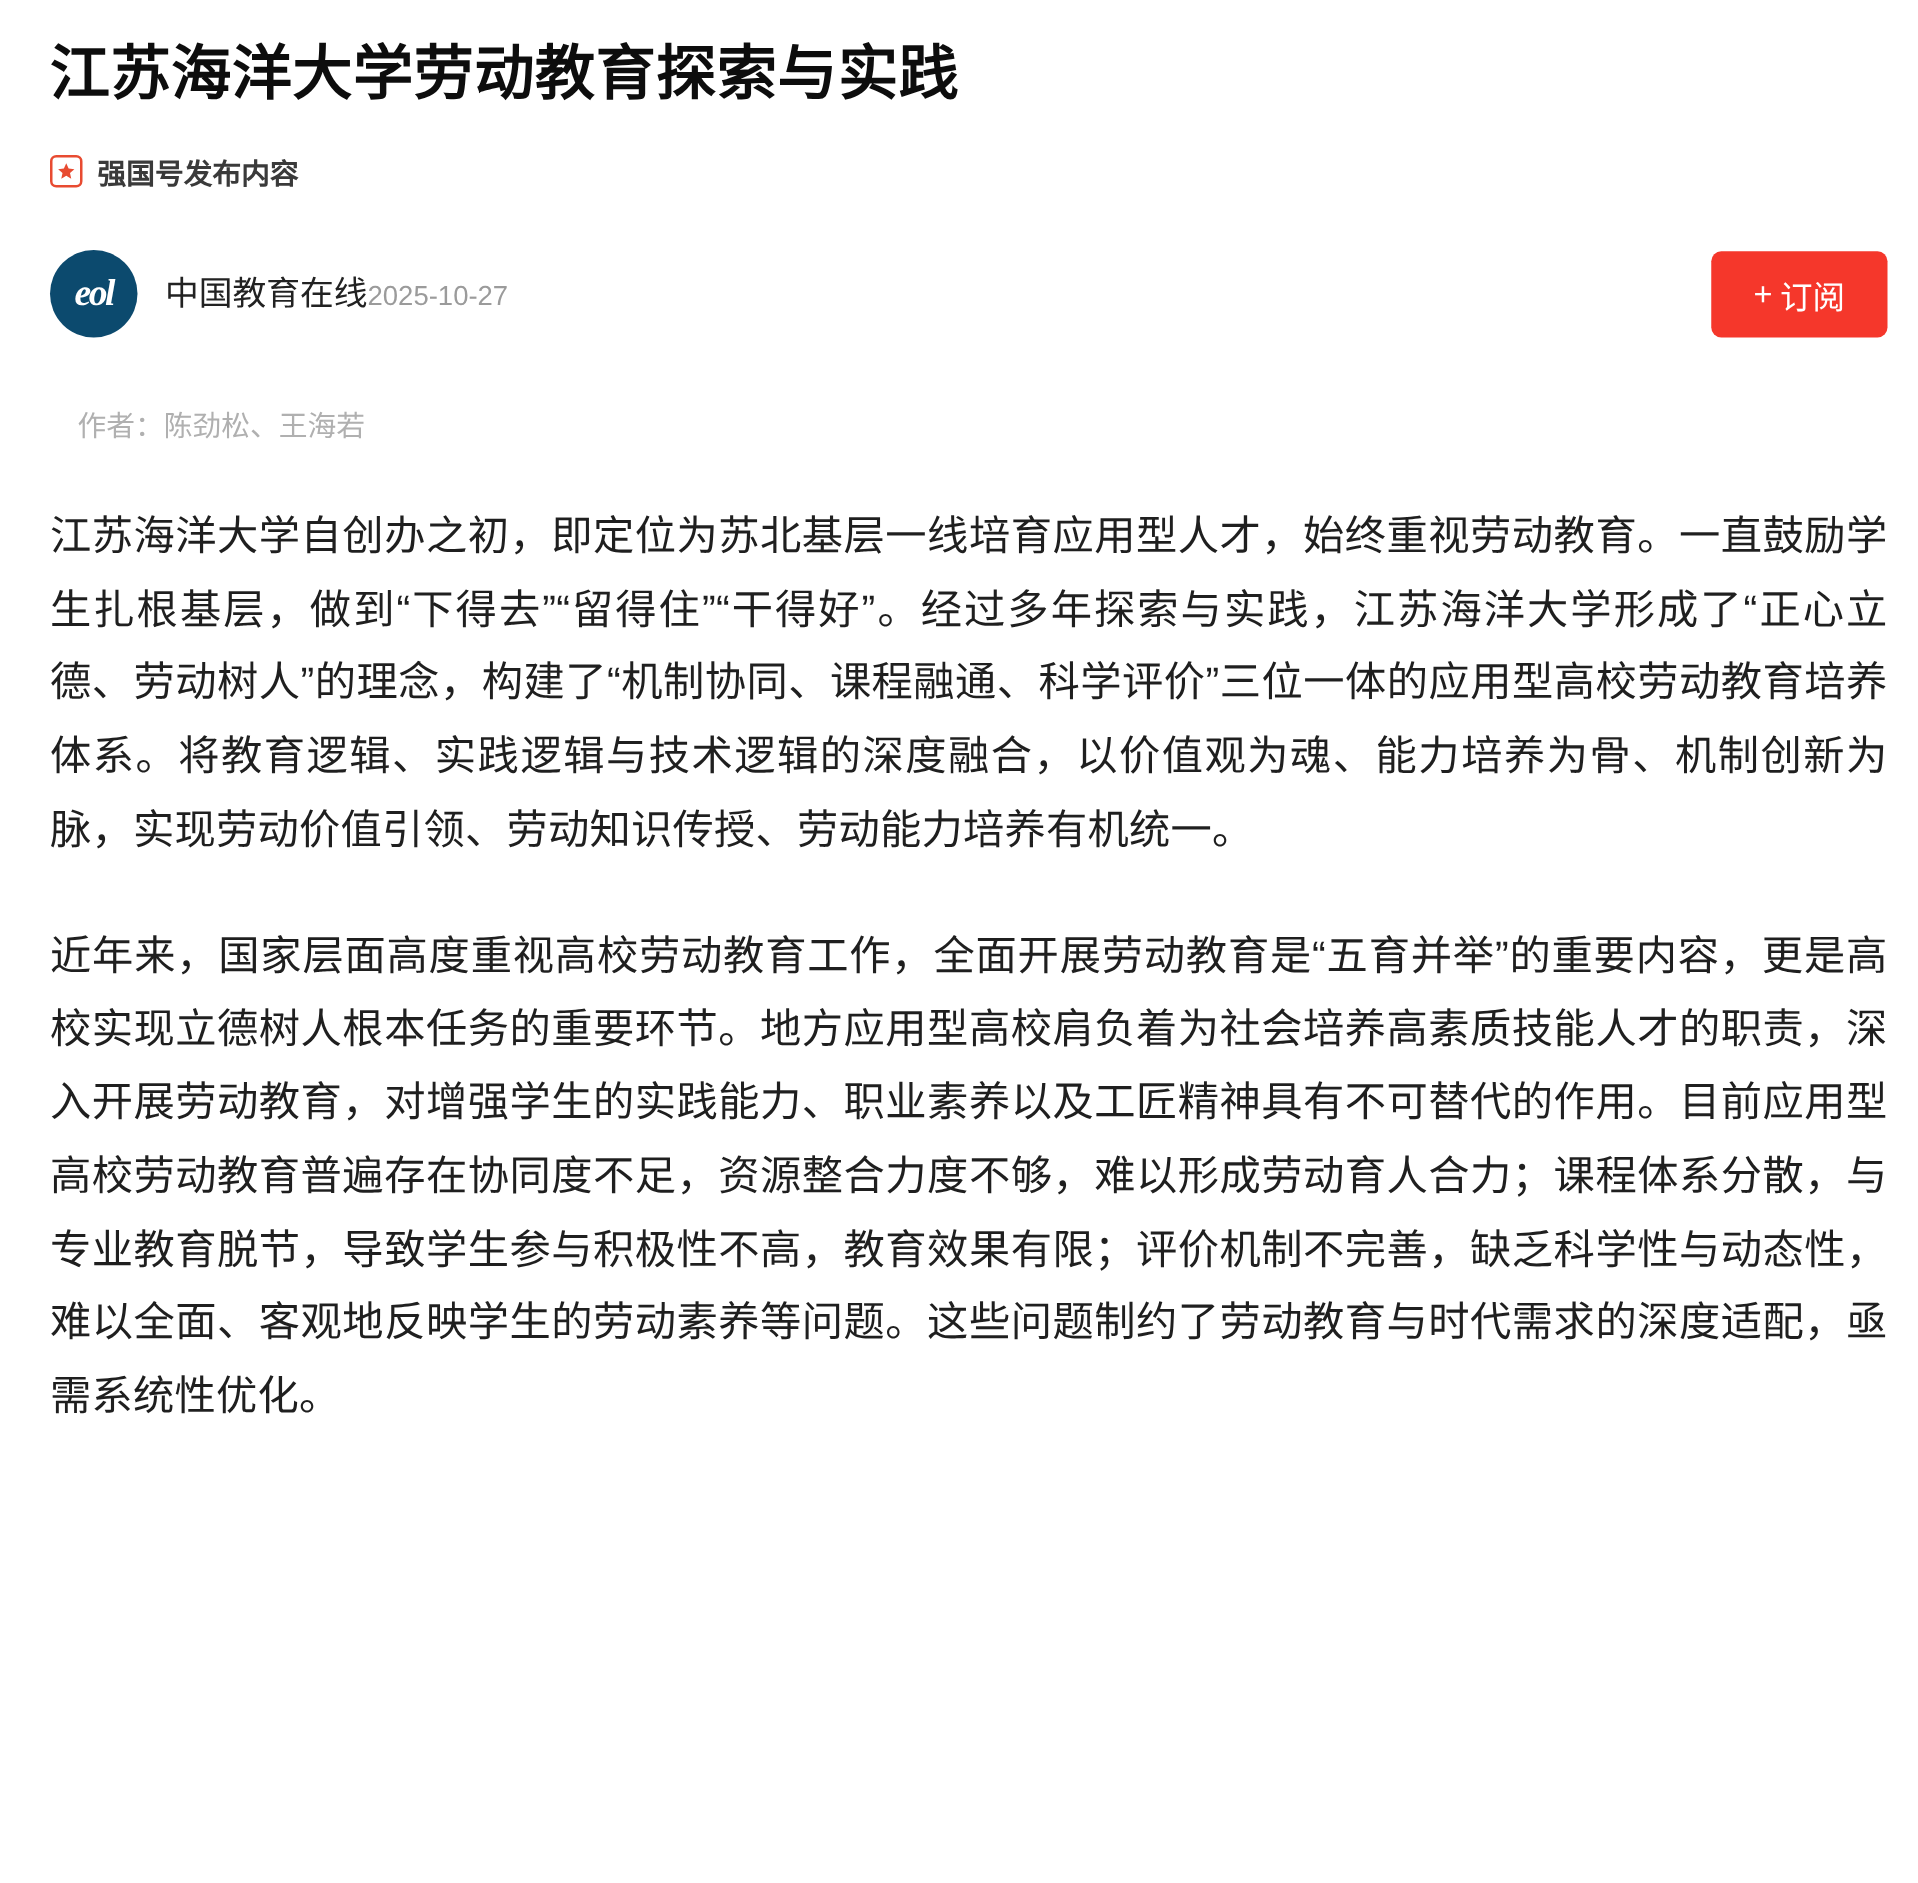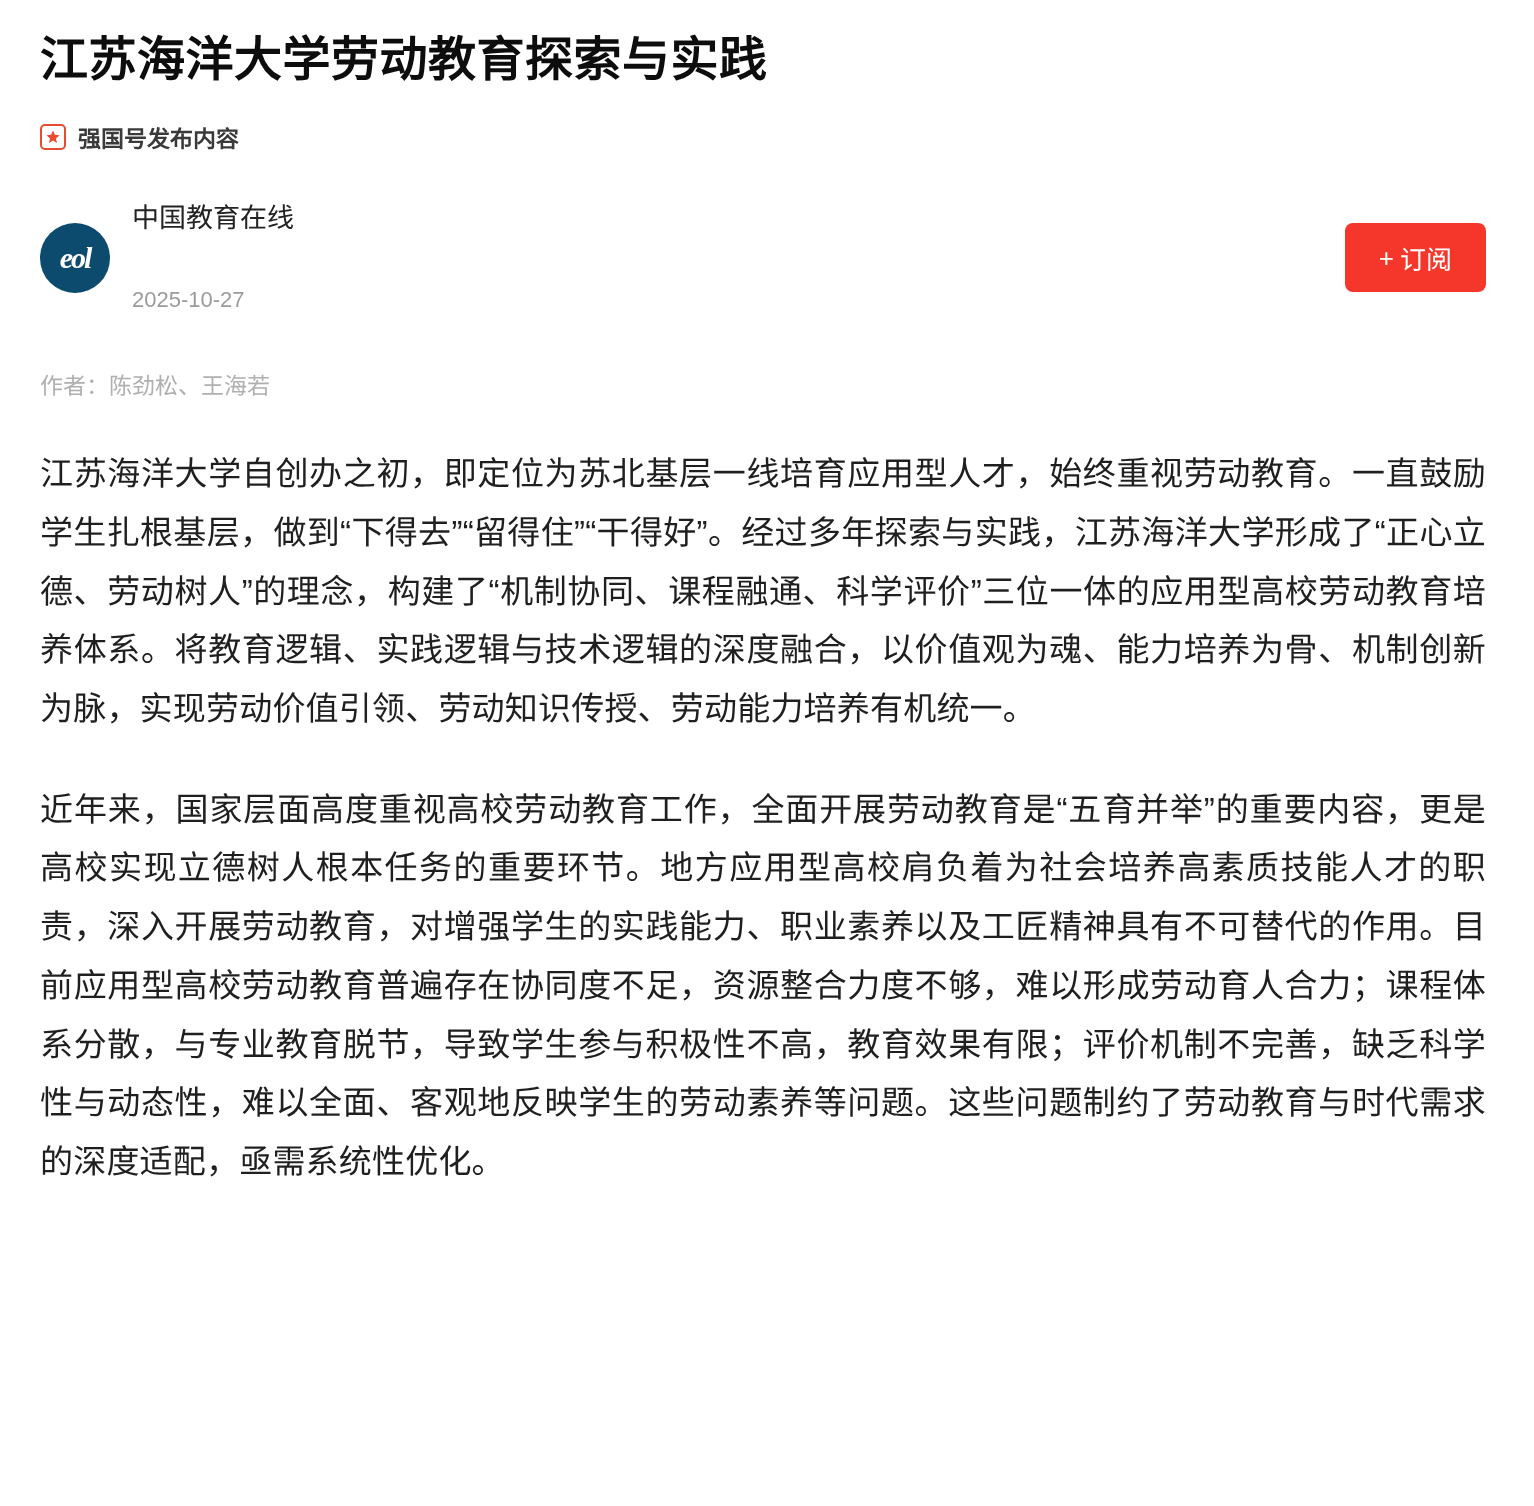--- a/index.html
+++ b/index.html
@@ -8,21 +8,21 @@
     background: #ffffff;
   }
   body {
     width: 1534px;
     min-height: 1506px;
     font-family: "Liberation Sans", "DejaVu Sans", sans-serif;
     color: #1a1a1a;
     -webkit-font-smoothing: antialiased;
   }
   .page {
-    padding: 30px 48px 0 40px;
+    padding: 30px 24px 0 40px;
     box-sizing: border-box;
     width: 1534px;
   }
   .article-title {
     font-size: 48px;
     line-height: 1.25;
     font-weight: 700;
     letter-spacing: 0.5px;
     margin: 0 0 30px 0;
     color: #0d0d0d;
@@ -72,23 +72,21 @@
     color: #fff;
     font-size: 30px;
     font-weight: 700;
     font-style: italic;
     letter-spacing: -2px;
     font-family: "Liberation Serif", serif;
   }
   .source-meta {
     margin-left: 22px;
     display: flex;
-    flex-direction: column;
     justify-content: center;
-    gap: 44px;
   }
   .source-name {
     font-size: 27px;
     color: #222;
     line-height: 1.35;
   }
   .source-date {
     font-size: 22px;
     color: #9b9b9b;
     margin-top: 6px;
@@ -109,20 +107,21 @@
     font-family: "Liberation Sans", "DejaVu Sans", sans-serif;
   }
   .subscribe-btn .plus {
     font-size: 26px;
     line-height: 1;
   }
   .author-line {
     font-size: 23px;
     color: #b0b0b0;
     margin-bottom: 44px;
+    margin-left: 22px;
   }
   .body-text p {
     font-size: 33px;
     line-height: 1.78;
     color: #1f1f1f;
     margin: 0 0 42px 0;
     text-align: justify;
     letter-spacing: 0.2px;
   }
 </style>

